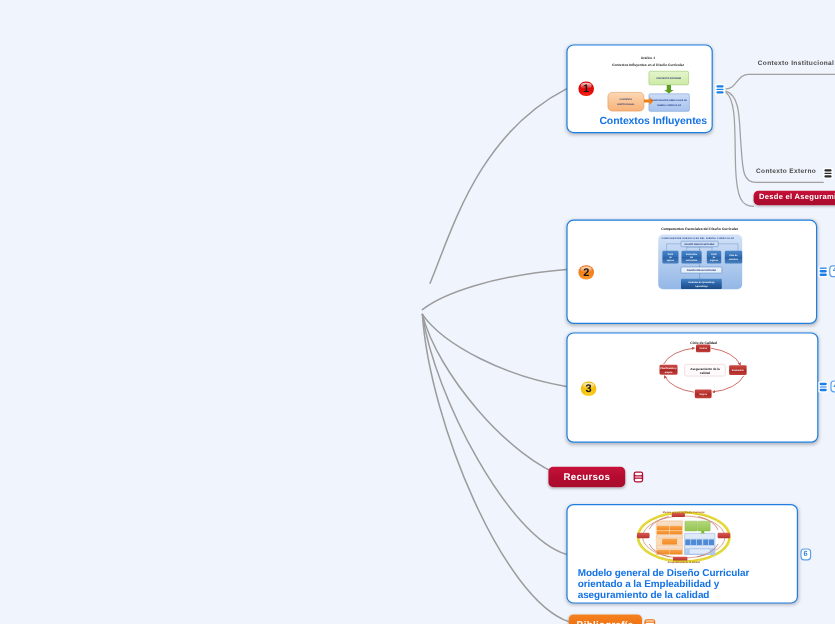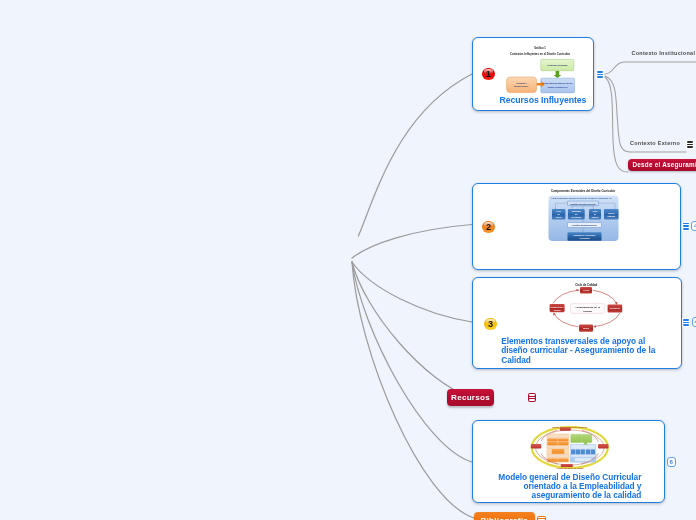--- a/index.html
+++ b/index.html
@@ -148,21 +148,21 @@
       <path d="M41.7,41.9 h4.6 v-2.0 l3.2,3.3 l-3.2,3.3 v-2.0 h-4.6 z" fill="#f07e10"></path>
       <text class="t3" x="26.5" y="42.6" text-anchor="middle">CONTEXTO</text>
       <text class="t3" x="26.5" y="46.1" text-anchor="middle">INSTITUCIONAL</text>
       <text class="t3g" x="62.3" y="25.1" text-anchor="middle">CONTEXTO EXTERNO</text>
       <text class="t3b" x="62.6" y="43.4" text-anchor="middle">COMPONENTES ESENCIALES DE</text>
       <text class="t3b" x="62.6" y="47.1" text-anchor="middle">DISEÑO CURRICULAR</text>
     </svg>
     <div class="badge badge-1" style="left:9.0px;top:29.8px;">
       <span>1</span>
       </div>
-    <div class="caption" style="left:26.3px;top:57.5px;width:100px;text-align:left;white-space:nowrap;font-size:8.7px;">Recursos Influyentes</div>
+    <div class="caption" style="left:26.3px;top:57.5px;width:100px;text-align:left;white-space:nowrap;font-size:8.7px;">Contextos Influyentes</div>
   </div>
 
   <div class="card" id="card2" style="left:472.2px;top:182.8px;width:208.4px;height:87px;">
     <svg class="inner-img" style="left:72.5px;top:2.5px;width:75px;height:57px;" viewBox="0 0 75 57">
       <defs>
         <linearGradient id="g2panel" x1="0" y1="0" x2="0" y2="1">
           <stop offset="0" stop-color="#d3e2f8"></stop>
             <stop offset="1" stop-color="#93b7e6"></stop>
         </linearGradient>
         <linearGradient id="g2box" x1="0" y1="0" x2="0" y2="1">
@@ -249,28 +249,27 @@
       <text class="c3w" x="13.1" y="30.7" text-anchor="middle">mejora</text>
       <text class="c3w" x="42" y="11.2" text-anchor="middle">Acción</text>
       <text class="c3w" x="70.9" y="29.2" text-anchor="middle">Evaluación</text>
       <text class="c3w" x="42" y="49.1" text-anchor="middle">Mejora</text>
       <text class="c3c" x="43.5" y="28.2" text-anchor="middle">Aseguramiento de la</text>
       <text class="c3c" x="43.5" y="32.0" text-anchor="middle">calidad</text>
     </svg>
     <div class="badge badge-3" style="left:11.2px;top:40.2px;">
       <span>3</span>
       </div>
-    <div class="caption" style="left:28.0px;top:58.8px;width:158px;font-size:8.3px;line-height:9.5px;">Elementos transversales de apoyo al diseño curricular - Aseguramiento de la Calidad</div>
-  </div>
-
-  <div class="pill pill-red" style="left:447px;top:388.6px;width:47px;height:17.6px;">
+  </div>
+
+  <div class="pill pill-red" style="left:457px;top:388.6px;width:64px;height:17.6px;">
     <span>Recursos</span>
   </div>
 
-  <div class="card" id="card4" style="left:472.2px;top:420.2px;width:192.4px;height:82.4px;text-align:right;">
+  <div class="card" id="card4" style="left:472.2px;top:420.2px;width:192.4px;height:82.4px;">
     <svg class="inner-img" style="left:57px;top:4px;width:80px;height:45px;" viewBox="0 0 80 45">
       <defs>
         <radialGradient id="g4y" cx=".5" cy=".45" r=".62">
           <stop offset=".70" stop-color="#fffde0"></stop>
             <stop offset=".86" stop-color="#f2e850"></stop>
           <stop offset="1" stop-color="#e8d92a"></stop>
         </radialGradient>
         <linearGradient id="g4or" x1="0" y1="0" x2="0" y2="1">
           <stop offset="0" stop-color="#fde2c6"></stop>
             <stop offset="1" stop-color="#fbd3ab"></stop>

